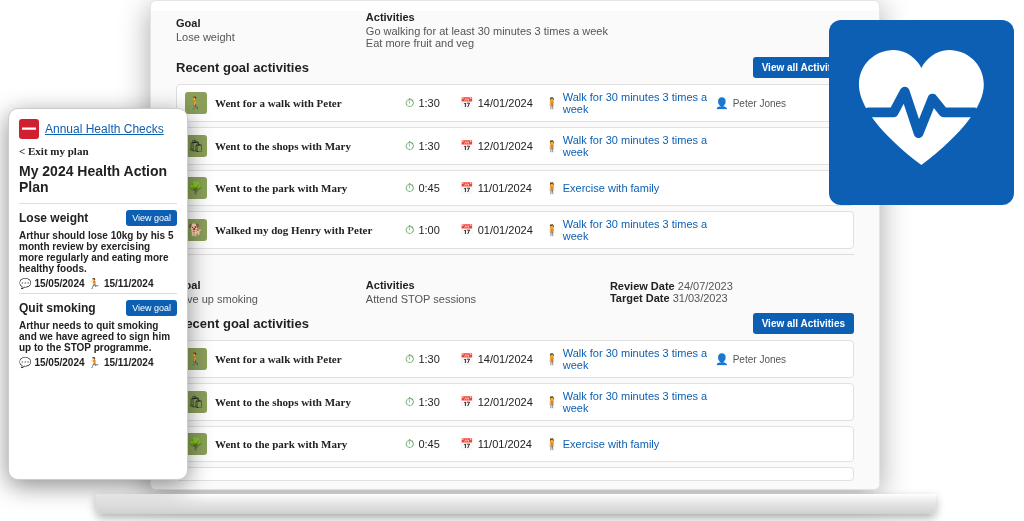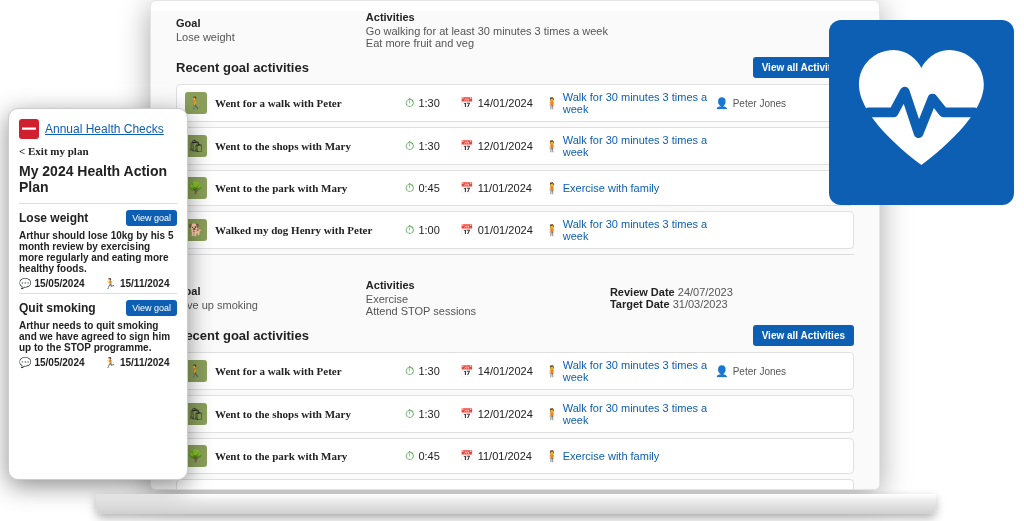--- a/index.html
+++ b/index.html
@@ -93,21 +93,21 @@
     background:#fff; clip-path: polygon(0 40%, 100% 40%, 100% 55%, 0 55%);
   }
   .phone .app-title { color:#0d5fb3; font-size:12px;text-decoration:underline; }
   .phone .exit { font-size:11px; font-weight:bold; margin:4px 0 6px;font-family:Liberation Serif, serif; }
   .phone h3.plan { font-size:14px; font-weight:bold; margin-bottom:8px;}
   .phone .goal-block { border-top:1px solid #ddd; padding-top:6px; margin-bottom:4px;}
   .phone .goal-head { display:flex; justify-content:space-between; align-items:center;}
   .phone .goal-name { font-weight:bold; font-size:12px;}
   .phone .btn-view { background:#0d5fb3; color:#fff; border:none; border-radius:3px; font-size:9px; padding:3px 6px;}
   .phone .goal-desc { font-size:10px; font-weight:bold; margin:4px 0;}
-  .phone .date-row { display:flex; gap:20px; align-items:flex-start; margin-top:2px;}
+  .phone .date-row { display:flex; gap:4px; align-items:flex-start; margin-top:2px;}
   .phone .date-itm { display:flex; align-items:center; gap:3px; font-size:10px; font-weight:bold;}
   .emoji-bubble::before{ content:"💬"; color:#1e88e5;}
   .emoji-runner::before{ content:"🏃"; color:#c0392b;}
 
   
   .big-icon {
     position: absolute;
     right: 10px;
     top: 20px;
     width: 185px;
@@ -221,21 +221,20 @@
         </div>
       </div>
       <div class="section-divider">
         <div class="goal-header">
           <div class="goal-col-left">
             <div class="label-strong">Goal</div>
             <div class="label-light">Give up smoking</div>
           </div>
           <div class="goal-col-mid">
             <div class="label-strong">Activities</div>
-            <div class="label-light">Exercise</div>
             <div class="label-light">Attend STOP sessions</div>
           </div>
           <div class="goal-col-right">
             <div><span class="label-strong">Review Date</span> <span class="label-light">24/07/2023</span></div>
             <div><span class="label-strong">Target Date</span> <span class="label-light">31/03/2023</span></div>
           </div>
         </div>
         <div class="recent-row">
           <div class="recent-title">Recent goal activities</div>
           <button class="btn-blue">View all Activities</button>

